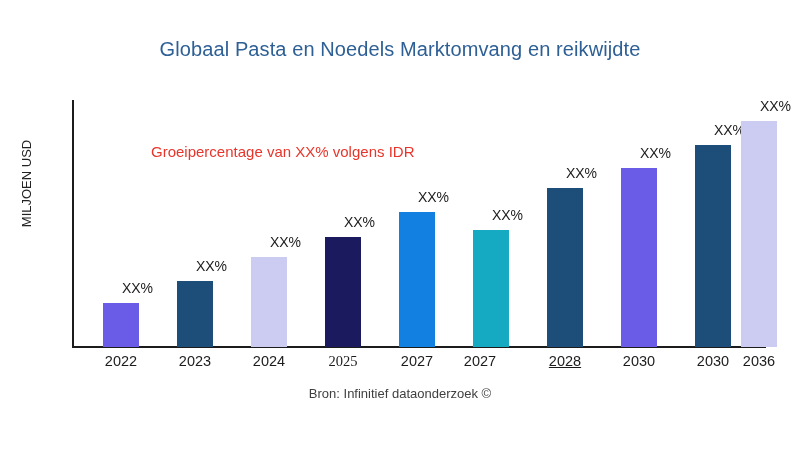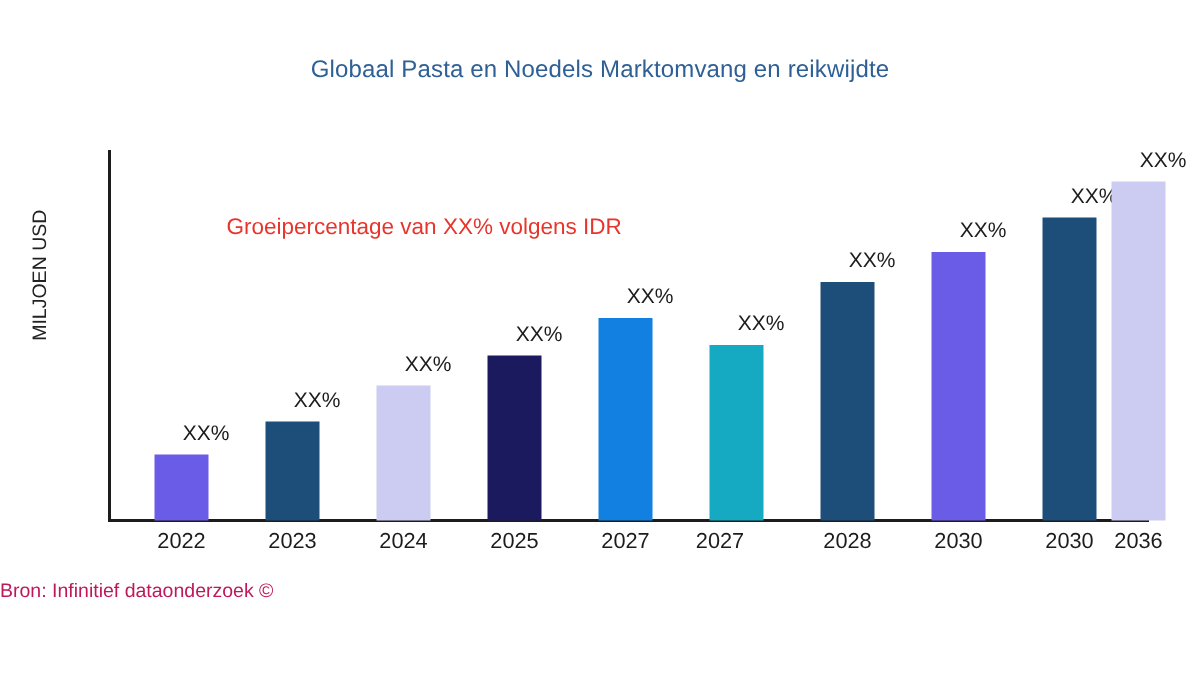--- a/index.html
+++ b/index.html
@@ -19,21 +19,21 @@
     left: 0; top: 0;
     width: 800px;
     height: 450px;
   }
   .chart-title {
     position: absolute;
     left: 0;
     top: 38px;
     width: 800px;
     text-align: center;
-    font-size: 16px;
+    font-size: 20px;
     color: #2e6096;
     letter-spacing: 0.1px;
     white-space: nowrap;
   }
   .y-axis-label {
     position: absolute;
     left: -44px;
     top: 176px;
     width: 140px;
     text-align: center;
@@ -91,23 +91,23 @@
     text-align: center;
     font-size: 14.5px;
     color: #1c1c1c;
     white-space: nowrap;
   }
   .source-note {
     position: absolute;
     left: 0;
     top: 386px;
     width: 800px;
-    text-align: left;
+    text-align: center;
     font-size: 13px;
-    color: #be185d;
+    color: #404040;
     white-space: nowrap;
   }
 </style>
 </head>
 <body>
 
 <div id="chart-root">
 
   <div class="chart-title">Globaal Pasta en Noedels Marktomvang en reikwijdte</div>
 
@@ -123,30 +123,30 @@
       <div class="bar-value" style="left: 89px; width: 64px; top: 280px;">XX%</div>
       <div class="x-tick" style="left: 85px; width: 72px; text-align: center;">2022</div>
       <div class="bar" style="left: 177px; width: 36px; height: 66px; background: rgb(29, 78, 121);"></div>
       <div class="bar-value" style="left: 163px; width: 64px; top: 258px;">XX%</div>
       <div class="x-tick" style="left: 159px; width: 72px;">2023</div>
       <div class="bar" style="left: 251px; width: 36px; height: 90px; background: rgb(204, 204, 242);"></div>
       <div class="bar-value" style="left: 237px; width: 64px; top: 234px;">XX%</div>
       <div class="x-tick" style="left: 233px; width: 72px;">2024</div>
       <div class="bar" style="left: 325px; width: 36px; height: 110px; background: rgb(28, 26, 94);"></div>
       <div class="bar-value" style="left: 311px; width: 64px; top: 214px;">XX%</div>
-      <div class="x-tick" style="left: 307px; width: 72px;">2025</div>
+      <div class="x-tick" style="left: 307px; width: 72px; font-family: Liberation Serif, serif;">2025</div>
       <div class="bar" style="left: 399px; width: 36px; height: 135px; background: rgb(17, 128, 224);"></div>
       <div class="bar-value" style="left: 385px; width: 64px; top: 189px;">XX%</div>
       <div class="x-tick" style="left: 381px; width: 72px;">2027</div>
       <div class="bar" style="left: 473px; width: 36px; height: 117px; background: rgb(22, 170, 194);"></div>
       <div class="bar-value" style="left: 459px; width: 64px; top: 207px;">XX%</div>
       <div class="x-tick" style="left: 444px; width: 72px;">2027</div>
       <div class="bar" style="left: 547px; width: 36px; height: 159px; background: rgb(29, 78, 121);"></div>
       <div class="bar-value" style="left: 533px; width: 64px; top: 165px;">XX%</div>
-      <div class="x-tick" style="left: 529px; width: 72px;">2028</div>
+      <div class="x-tick" style="left: 529px; width: 72px; text-decoration: underline;">2028</div>
       <div class="bar" style="left: 621px; width: 36px; height: 179px; background: rgb(107, 92, 232);"></div>
       <div class="bar-value" style="left: 607px; width: 64px; top: 145px;">XX%</div>
       <div class="x-tick" style="left: 603px; width: 72px;">2030</div>
       <div class="bar" style="left: 695px; width: 36px; height: 202px; background: rgb(29, 78, 121);"></div>
       <div class="bar-value" style="left: 681px; width: 64px; top: 122px;">XX%</div>
       <div class="x-tick" style="left: 677px; width: 72px;">2030</div>
       <div class="bar" style="left: 741px; width: 36px; height: 226px; background: rgb(204, 204, 242);"></div>
       <div class="bar-value" style="left: 727px; width: 64px; top: 98px;">XX%</div>
       <div class="x-tick" style="left: 723px; width: 72px;">2036</div>
     </div>

